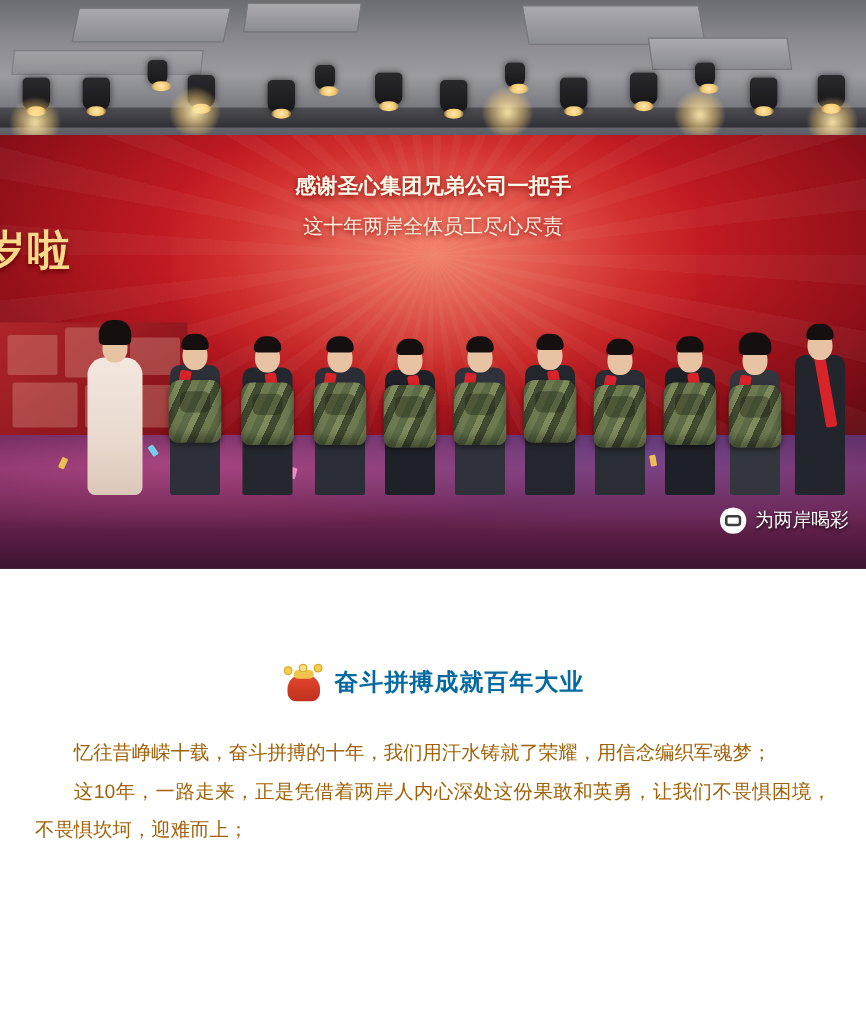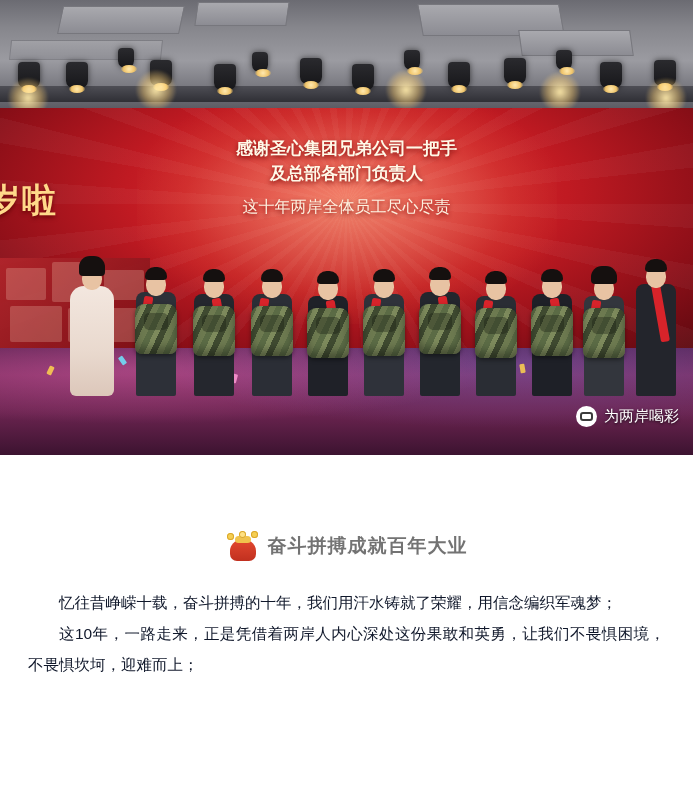--- a/index.html
+++ b/index.html
@@ -253,21 +253,21 @@
   .headline {
     display: flex;
     align-items: center;
     justify-content: center;
     gap: 8px;
     margin-bottom: 26px;
   }
   .headline-text {
     font-size: 19px;
     font-weight: bold;
-    color: #737373;
+    color: #0369a1;
     letter-spacing: 1px;
   }
   .moneybag {
     position: relative;
     width: 34px; height: 30px;
     flex: none;
   }
   .moneybag .sack {
     position: absolute;
     left: 4px; top: 9px;
@@ -286,21 +286,21 @@
     position: absolute;
     width: 7px; height: 7px;
     border-radius: 50%;
     background: #f6cf52;
     box-shadow: 0 0 0 1px #d9a72c inset;
   }
 
   .body-text {
     font-size: 15.5px;
     line-height: 31px;
-    color: #0f172a;
+    color: #a16207;
     text-align: justify;
   }
   .body-text p {
     margin: 0;
     text-indent: 2em;
   }
 </style>
 </head>
 <body>
 
@@ -348,21 +348,20 @@
         <i style="left:52px;top:4px;width:46px;height:40px;"></i>
         <i style="left:104px;top:12px;width:40px;height:30px;"></i>
         <i style="left:10px;top:48px;width:52px;height:36px;"></i>
         <i style="left:68px;top:50px;width:72px;height:34px;"></i>
       </div>
 
       <div class="led-side-text led-side-left">岁啦</div>
 
       <div class="led-center">
         <div class="led-line1">感谢圣心集团兄弟公司一把手</div>
-        <div class="led-line2">及总部各部门负责人</div>
         <div class="led-line3">这十年两岸全体员工尽心尽责</div>
       </div>
     </div>
 
     <div class="floor">
       <div class="floor-lights"></div>
       <div class="confetti" style="left:48px;top:18px;background:#ffd34d;transform:rotate(25deg);"></div>
       <div class="confetti" style="left:120px;top:8px;background:#6fe6ff;transform:rotate(-35deg);"></div>
       <div class="confetti" style="left:232px;top:26px;background:#ff9ad5;transform:rotate(15deg);"></div>
       <div class="confetti" style="left:318px;top:12px;background:#fff3a8;transform:rotate(-20deg);"></div>

